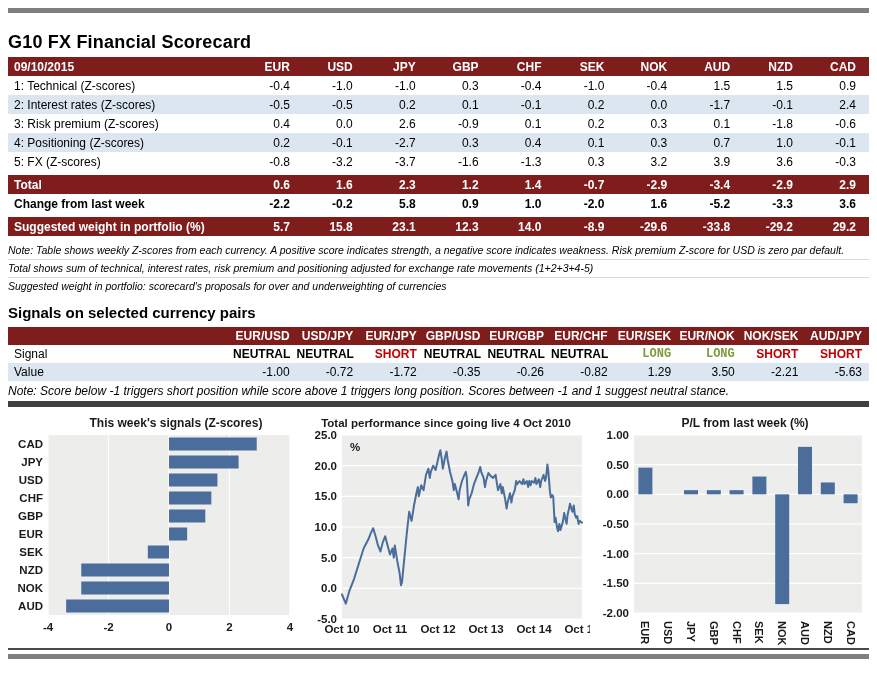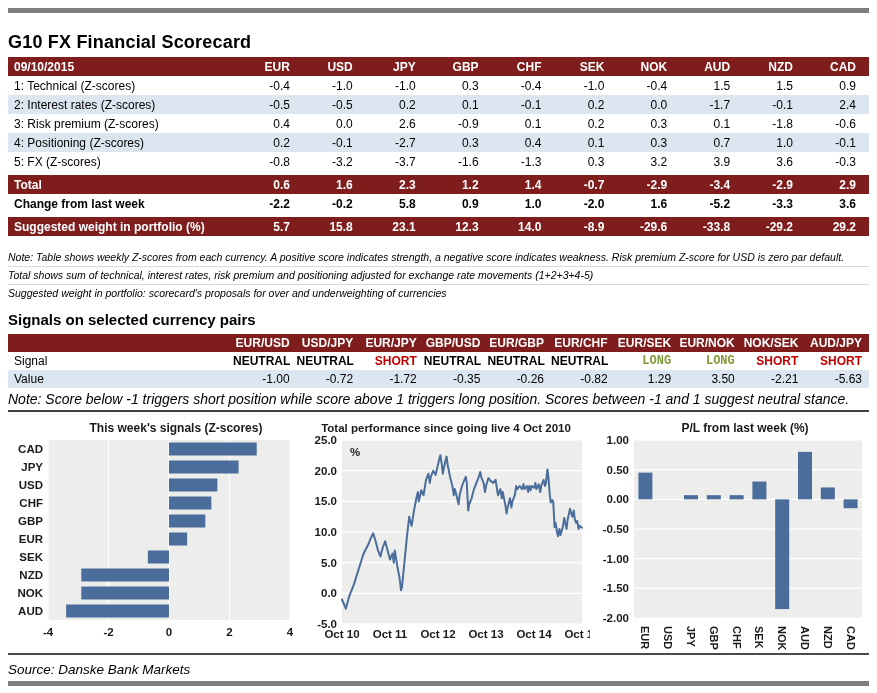--- a/index.html
+++ b/index.html
@@ -15,25 +15,25 @@
       font-size:12px;padding:2.5px 13px 2.5px 0;text-align:right;white-space:nowrap;overflow:hidden;}
   .lbl{text-align:left !important;padding-left:6px !important;}
   .navy-row td,.navy-row th{background:#7f1d1d;color:#fff;font-weight:bold;}
   .alt td{background:#dce6f1;}
   .bold td{font-weight:bold;}
   .gap td{height:4px;padding:0;background:#fff;}
   .sig-table td,.sig-table th{padding:2px 7px 2px 0;}
   .sig-long{color:#7f9b3b;font-weight:bold;font-family:Liberation Mono, monospace;}
   .sig-short{color:#c00000;font-weight:bold;}
   .sig-neutral{font-weight:bold;}
-  .notes{margin:13px 8px 0 8px;}
+  .notes{margin:6px 8px 0 8px;}
   .note-line{font-size:10.5px;font-style:italic;padding:2px 0 3px 0;border-bottom:1px solid #d8d8d8;}
   .note-line:last-child{border-bottom:none;}
-  .single-note{margin:2px 8px 0 8px;font-size:14px;font-style:italic;
-      padding:1px 0 3px 0;border-bottom:2px solid #404040;}
+  .single-note{margin:2px 8px 0 8px;font-size:12px;font-style:italic;
+      padding:1px 0 3px 0;border-bottom:6px solid #404040;}
   .charts{margin:6px 8px 0 8px;display:flex;height:233px;}
   .chart-panel{height:233px;}
   .chart-divider{width:1px;background:#c8c8c8;margin:2px 0;}
   .source{margin:7px 8px 4px 8px;font-size:13.5px;font-style:italic;}
   svg text{font-family:"Liberation Sans","DejaVu Sans",sans-serif;}
 </style>
 </head>
 <body>
 
 <div class="page">
@@ -348,15 +348,14 @@
           <rect x="208" y="33.86666666666666" width="14" height="47.46666666666667" fill="#4a6d9b"></rect>
           <text x="211" y="208" text-anchor="start" font-size="11" font-weight="bold" fill="#1a1a1a" transform="rotate(90 211 208)">AUD</text>
           <rect x="230.8" y="69.46666666666667" width="14" height="11.86666666666666" fill="#4a6d9b"></rect>
           <text x="233.8" y="208" text-anchor="start" font-size="11" font-weight="bold" fill="#1a1a1a" transform="rotate(90 233.8 208)">NZD</text>
           <rect x="253.60000000000002" y="81.33333333333333" width="14" height="8.900000000000006" fill="#4a6d9b"></rect>
           <text x="256.6" y="208" text-anchor="start" font-size="11" font-weight="bold" fill="#1a1a1a" transform="rotate(90 256.6 208)">CAD</text>
         </svg></div>
   </div>
 
   <div class="rule-dark"></div>
-  <div class="source">Source: Danske Bank Markets</div>
   <div class="rule-bottom"></div>
 </div>
 
 </body></html>

